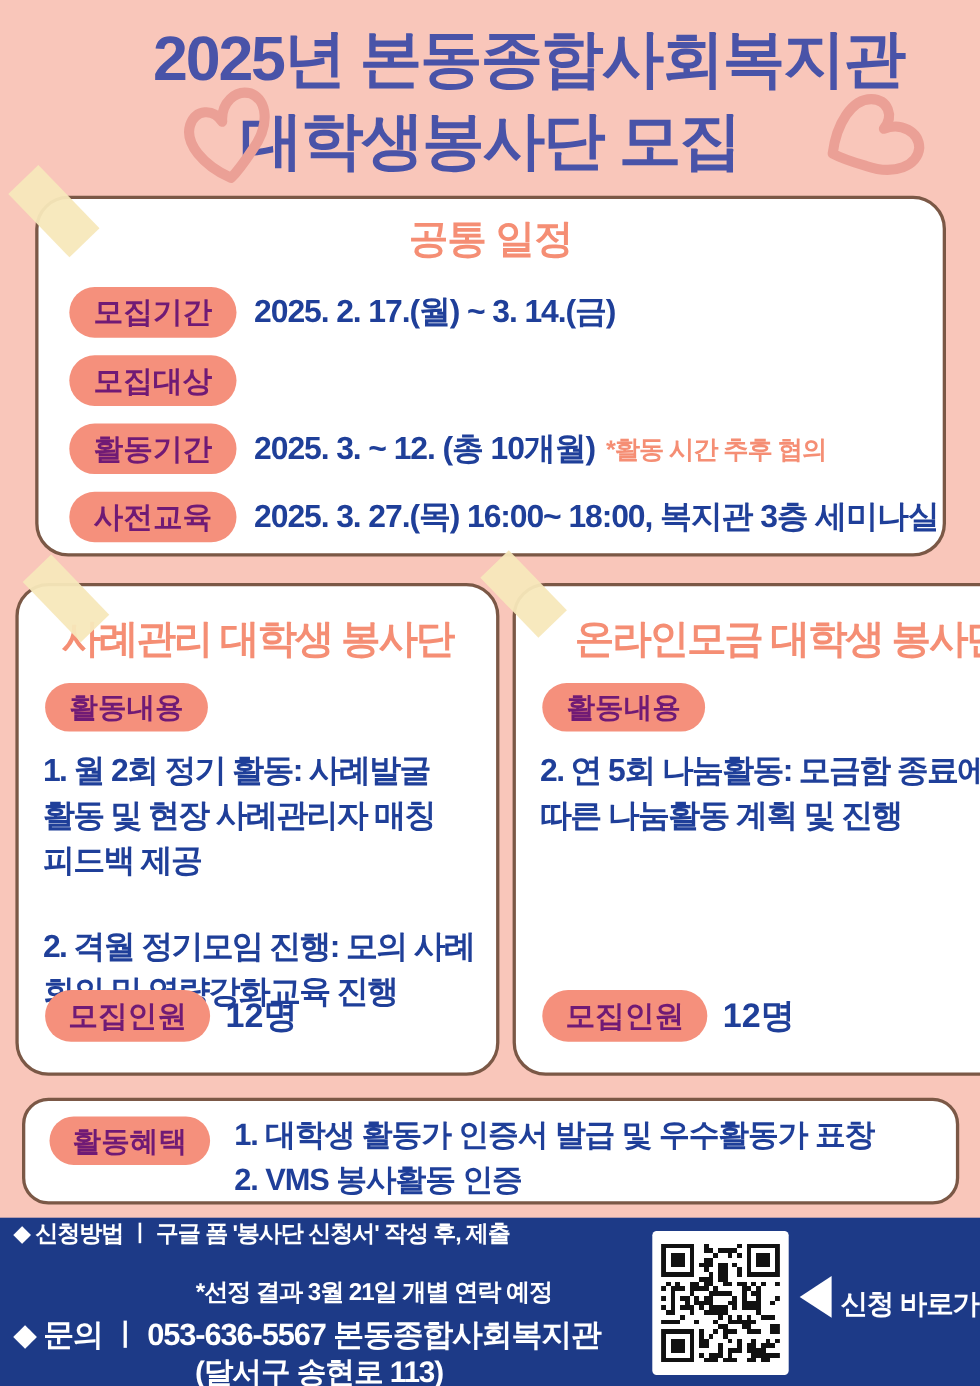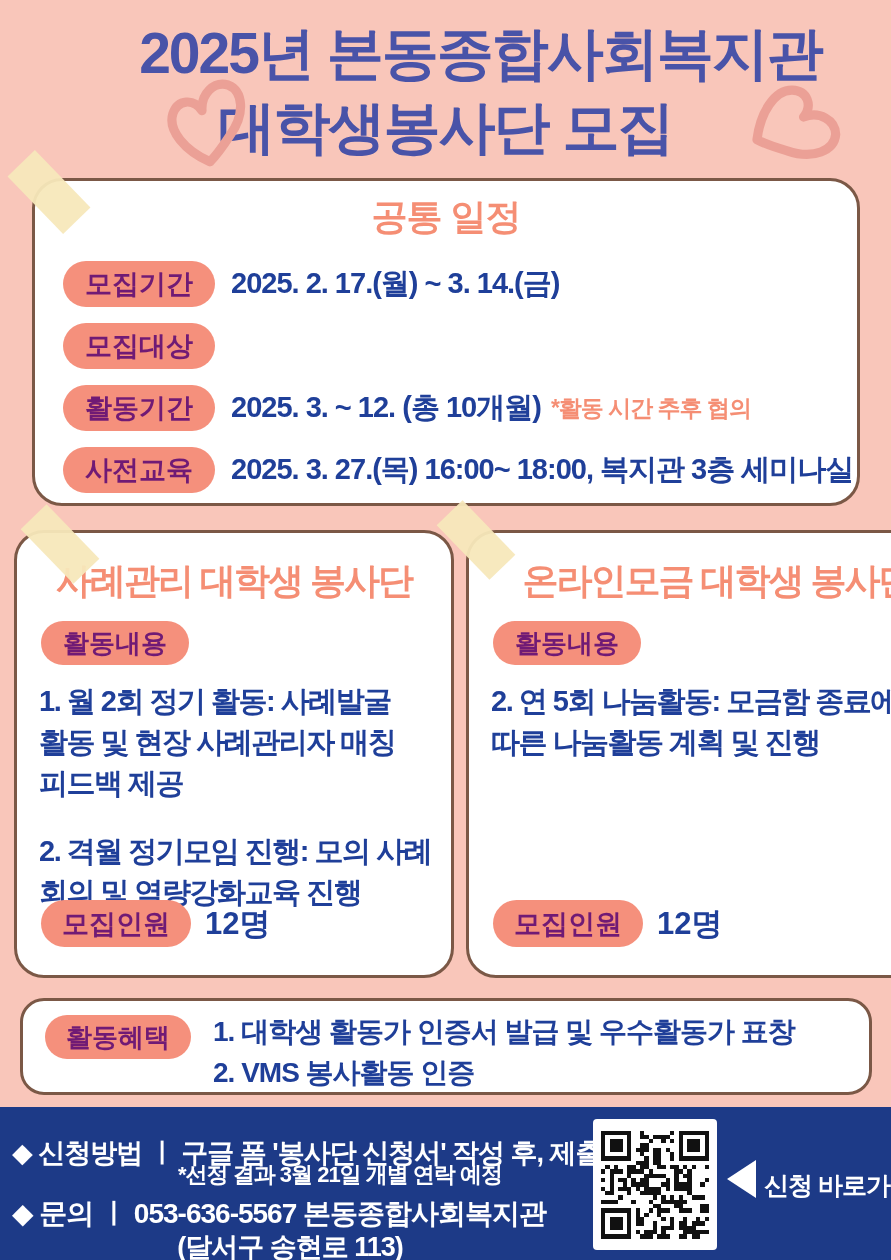--- a/index.html
+++ b/index.html
@@ -39,40 +39,40 @@
     background:#f5907c; color:#701a75; font-weight:700;
     border-radius:24px; display:flex; align-items:center; justify-content:center;
     box-sizing:border-box;
   }
   .rows{position:absolute; left:28px; right:24px; top:80px; display:flex; flex-direction:column; gap:16px;}
   .row{display:flex; align-items:center;}
   .row .badge{width:152px; height:46px; font-size:27px; flex:0 0 152px;}
   .row-value{margin-left:16px; font-size:29px; font-weight:700; color:#1f3f99; letter-spacing:-1px; white-space:nowrap;}
   .row-note{margin-left:10px; font-size:23px; font-weight:700; color:#f58e74; letter-spacing:-1px;}
   .content-badge{position:absolute; left:24px; top:88px; width:148px; height:44px; font-size:26px;}
-  .team-items{position:absolute; left:22px; top:148px; right:10px; display:flex; flex-direction:column; gap:26px;}
+  .team-items{position:absolute; left:22px; top:148px; right:10px; display:flex; flex-direction:column; gap:36px;}
   .team-item{
     font-size:29px; font-weight:700; color:#1f3f99; line-height:1.42;
     letter-spacing:-1.5px; white-space:pre-line;
   }
   .headcount{position:absolute; left:24px; bottom:28px; display:flex; align-items:center;justify-content:flex-end;}
   .headcount .badge{width:150px; height:47px; font-size:27px;}
   .headcount-value{margin-left:14px; font-size:31px; font-weight:800; color:#1f3f99;}
   .benefits-badge{position:absolute; left:22px; top:14px; width:146px; height:44px; font-size:26px;}
   .benefits-text{
     position:absolute; left:190px; top:10px;
     font-size:28px; font-weight:700; color:#1f3f99; line-height:1.48;
     letter-spacing:-1px; white-space:pre-line;
   }
   
   .footer{
     position:absolute; left:0; top:1107px; width:891px; height:153px;
     background:#1d3a87; color:#ffffff;
   }
-  .f-apply{position:absolute; left:12px; top:28px; font-size:27px; font-weight:700; letter-spacing:-1px; white-space:nowrap;}
+  .f-apply{position:absolute; left:12px; top:0; font-size:21px; font-weight:700; letter-spacing:-1px; white-space:nowrap;}
   .f-note{position:absolute; left:120px; top:53px; width:440px; text-align:center; font-size:22px; font-weight:600; letter-spacing:-1px;}
   .f-contact{position:absolute; left:12px; top:88px; font-size:28px; font-weight:700; letter-spacing:-1px; white-space:nowrap;}
   .f-address{position:absolute; left:0px; top:122px; width:580px; text-align:center; font-size:27px; font-weight:700; letter-spacing:-1px;}
   .qr-box{
     position:absolute; left:593px; top:12px; width:124px; height:131px;
     background:#ffffff; border-radius:4px; box-sizing:border-box; padding:8px;
   }
   .qr-box svg{width:100%; height:100%; display:block;}
   .arrow-left{
     position:absolute; left:727px; top:53px; width:0; height:0;

